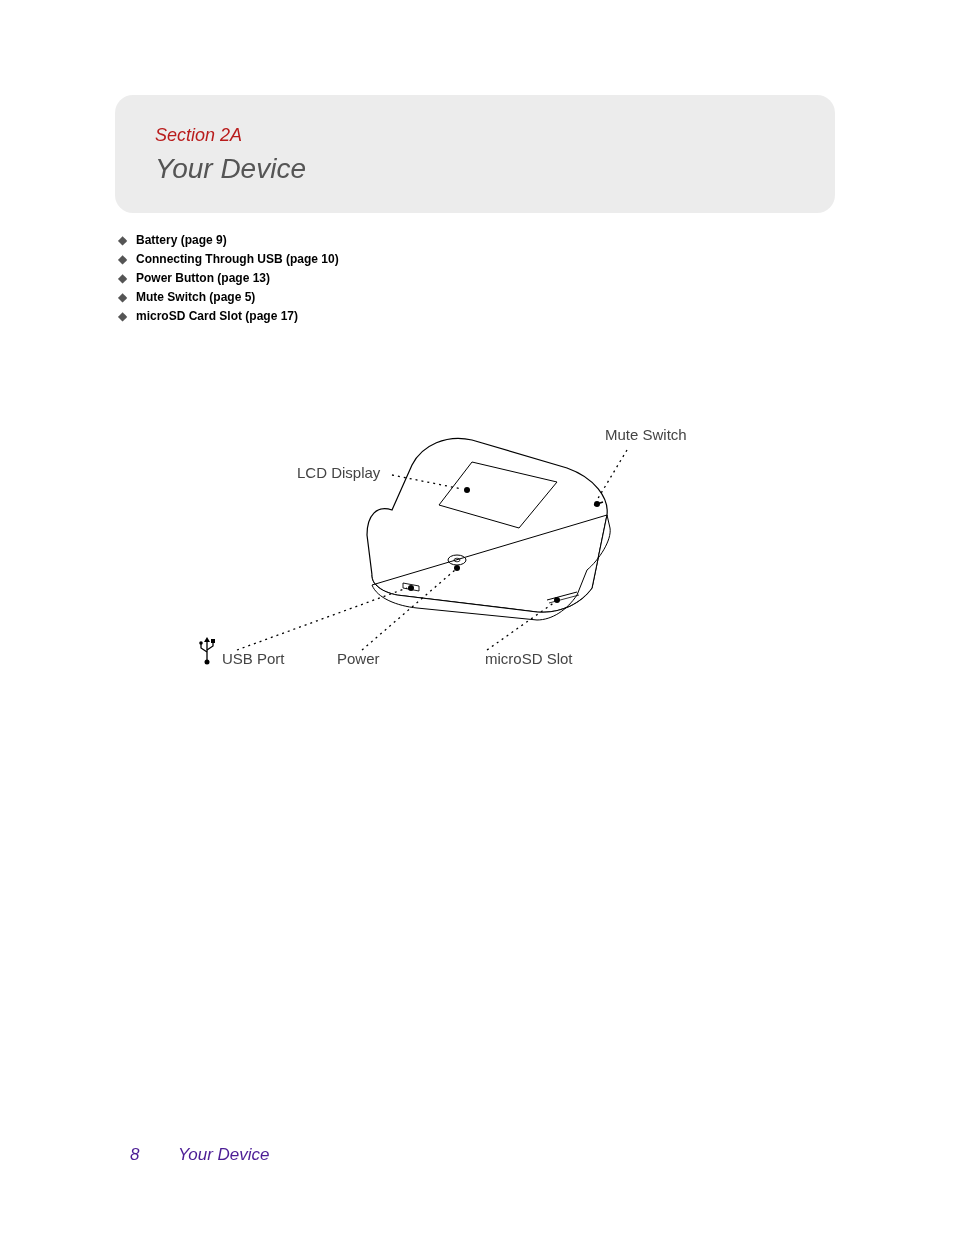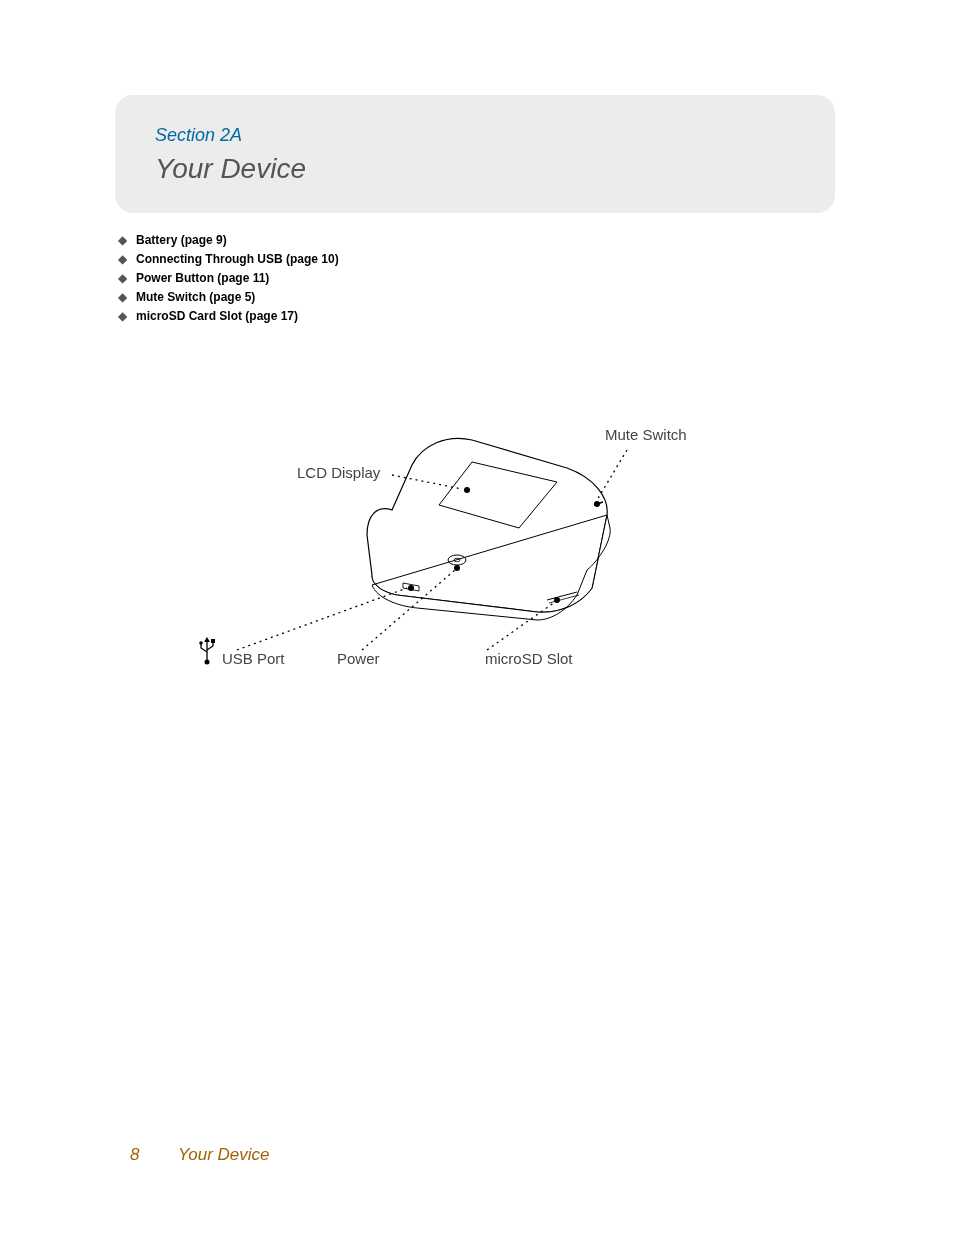--- a/index.html
+++ b/index.html
@@ -20,21 +20,21 @@
     height: 118px;
     background: #ececec;
     border-radius: 18px;
   }
   .section-label {
     position: absolute;
     left: 40px;
     top: 30px;
     font-style: italic;
     font-size: 18px;
-    color: #0369a1;
+    color: #b91c1c;
   }
   .section-title {
     position: absolute;
     left: 40px;
     top: 58px;
     font-style: italic;
     font-size: 28px;
     color: #555;
   }
   .toc {
@@ -71,38 +71,38 @@
     font-family: Arial, Helvetica, sans-serif;
     font-size: 15px;
     fill: #444;
   }
   .footer {
     position: absolute;
     left: 130px;
     top: 1145px;
     font-style: italic;
     font-size: 17px;
-    color: #a16207;
+    color: #4c1d95;
   }
   .footer .page-num {
     margin-right: 34px;
   }
 </style>
 </head>
 <body>
 
 <div class="header-box">
   <div class="section-label">Section 2A</div>
   <div class="section-title">Your Device</div>
 </div>
 
 <div class="toc">
   <div class="toc-item"><span class="diamond">◆</span><span>Battery (page 9)</span></div>
   <div class="toc-item"><span class="diamond">◆</span><span>Connecting Through USB (page 10)</span></div>
-  <div class="toc-item"><span class="diamond">◆</span><span>Power Button (page 11)</span></div>
+  <div class="toc-item"><span class="diamond">◆</span><span>Power Button (page 13)</span></div>
   <div class="toc-item"><span class="diamond">◆</span><span>Mute Switch (page 5)</span></div>
   <div class="toc-item"><span class="diamond">◆</span><span>microSD Card Slot (page 17)</span></div>
 </div>
 
 <div class="diagram">
   <svg viewBox="0 0 560 280">
 
     <path d="M 225 90
              C 210 85, 200 95, 200 115
              L 205 155

